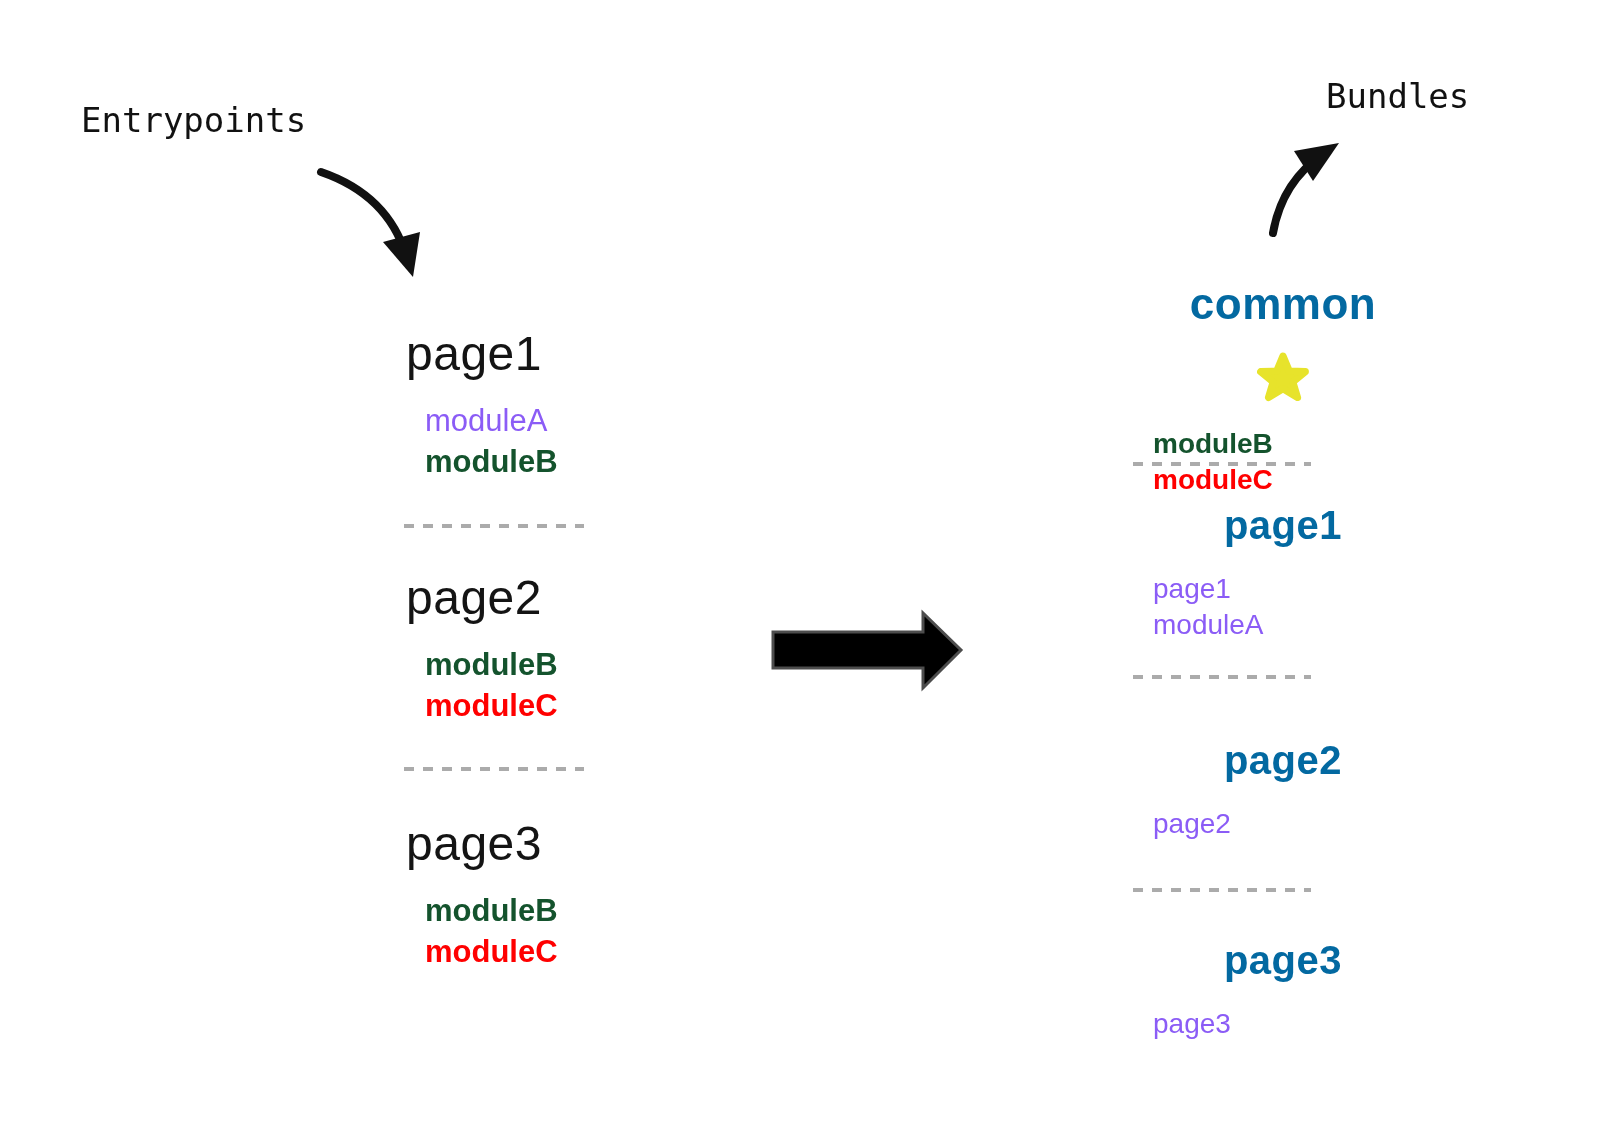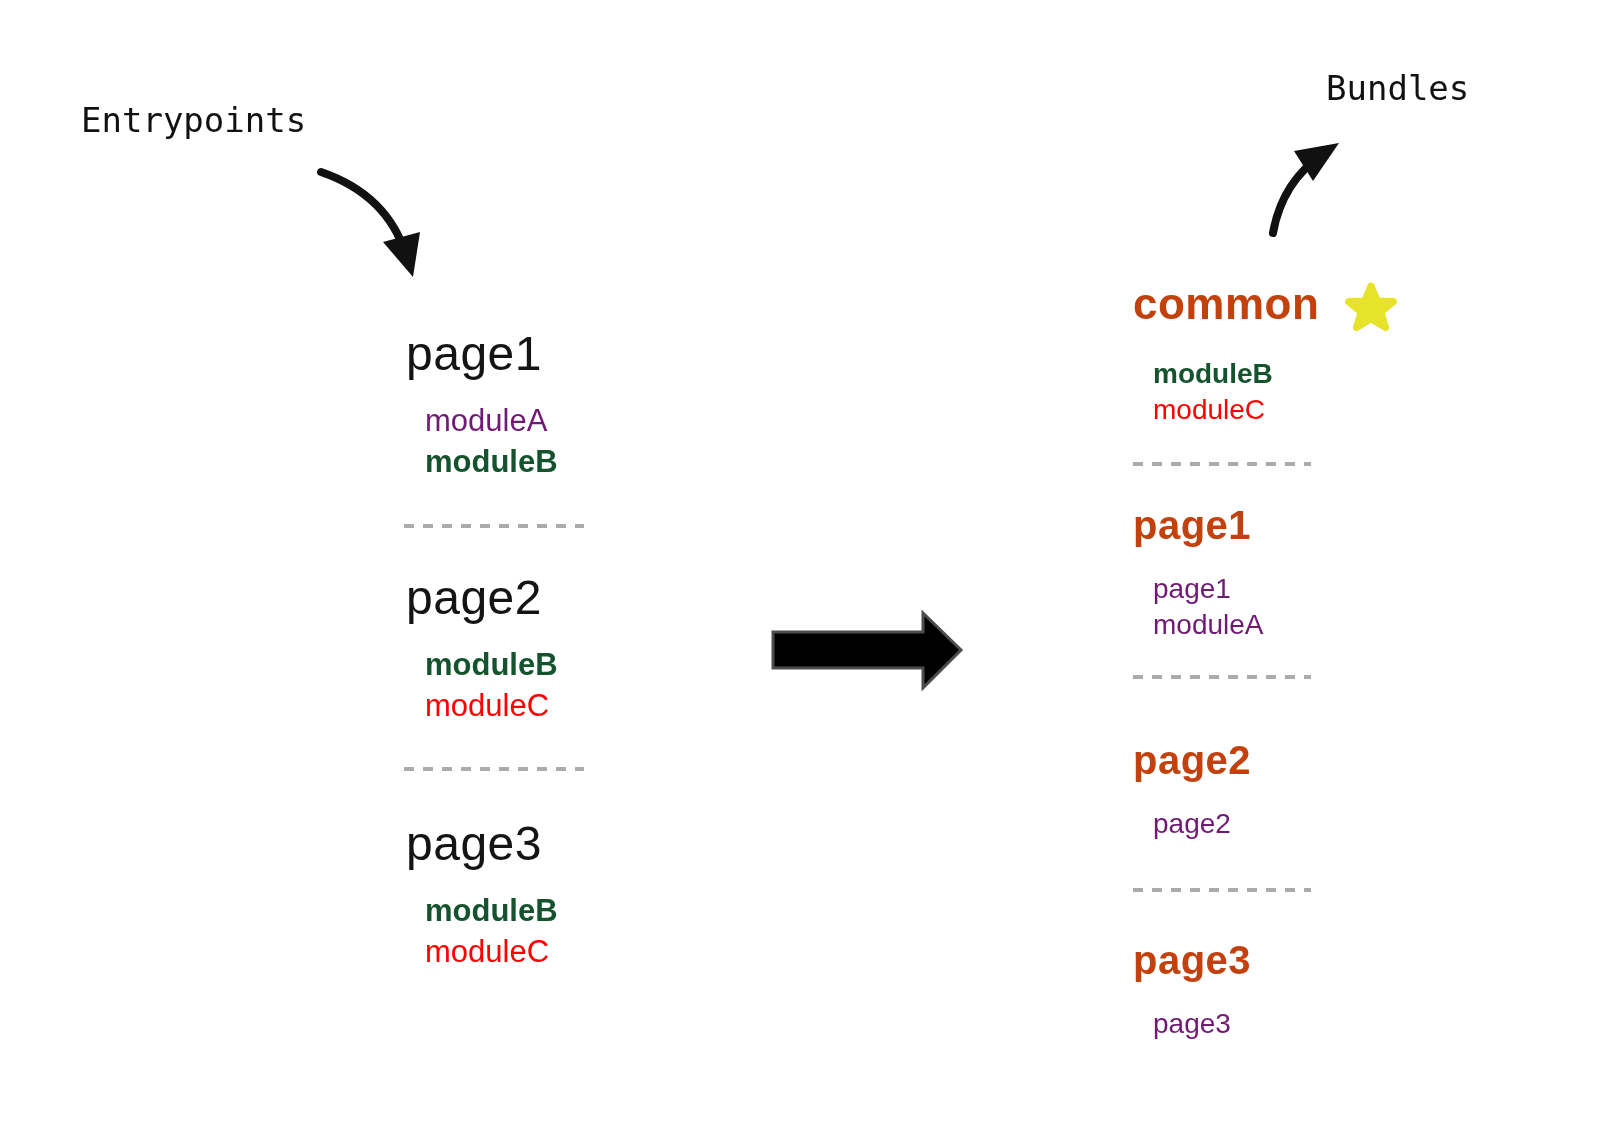--- a/index.html
+++ b/index.html
@@ -13,21 +13,21 @@
     margin-left:8px;
   }
   .mono-label{
     position:absolute;
     font-family:"DejaVu Sans Mono", monospace;
     font-size:34px;
     color:#111;
     white-space:nowrap;
   }
   .entry-label{left:73px;top:100px;}
-  .bundles-label{left:1318px;top:68px;}
+  .bundles-label{left:1318px;top:76px;}
 
   .arrows-layer{
     position:absolute;left:0;top:0;width:1600px;height:1138px;
     pointer-events:none;
   }
 
   
   .entry-section{position:absolute;left:390px;width:260px;}
   .entry-sec-1{top:330px;}
   .entry-sec-2{top:574px;}
@@ -45,35 +45,35 @@
 
   
   .bundle-section{position:absolute;left:1125px;width:300px;}
   .bundle-sec-common{top:282px;}
   .bundle-sec-1{top:505px;}
   .bundle-sec-2{top:740px;}
   .bundle-sec-3{top:940px;}
   .bundle-heading{
     margin:0 0 26px 0;
     font-size:40px;font-weight:700;line-height:1;
-    color:#c2410c;letter-spacing:0.5px;
-    display:flex;gap:26px;
+    color:#0369a1;letter-spacing:0.5px;
+    display:flex;align-items:center;gap:26px;flex-direction:column;
   }
   .bundle-sec-common .bundle-heading{font-size:44px;margin-bottom:22px;}
   .bundle-section .module{
     margin-left:20px;
     font-size:28px;line-height:36px;
     white-space:nowrap;
   }
 
   
   .module{color:#212121;font-weight:400;}
   .module[data-color="green"]{color:#14532d;font-weight:700;}
-  .module[data-color="red"]{color:#ff0000;font-weight:400;}
-  .module[data-color="black"]{color:#701a75;font-weight:400;}
+  .module[data-color="red"]{color:#ff0000;font-weight:700;}
+  .module[data-color="black"]{color:#8b5cf6;font-weight:400;}
 
   
   .dash-line{
     position:absolute;height:4px;width:180px;
     background:repeating-linear-gradient(90deg,#ababab 0 10px,transparent 10px 19px);
   }
   .dash-entry-1{left:396px;top:524px;}
   .dash-entry-2{left:396px;top:767px;}
   .dash-bundle-1{left:1125px;top:462px;width:178px;}
   .dash-bundle-2{left:1125px;top:675px;width:178px;}

